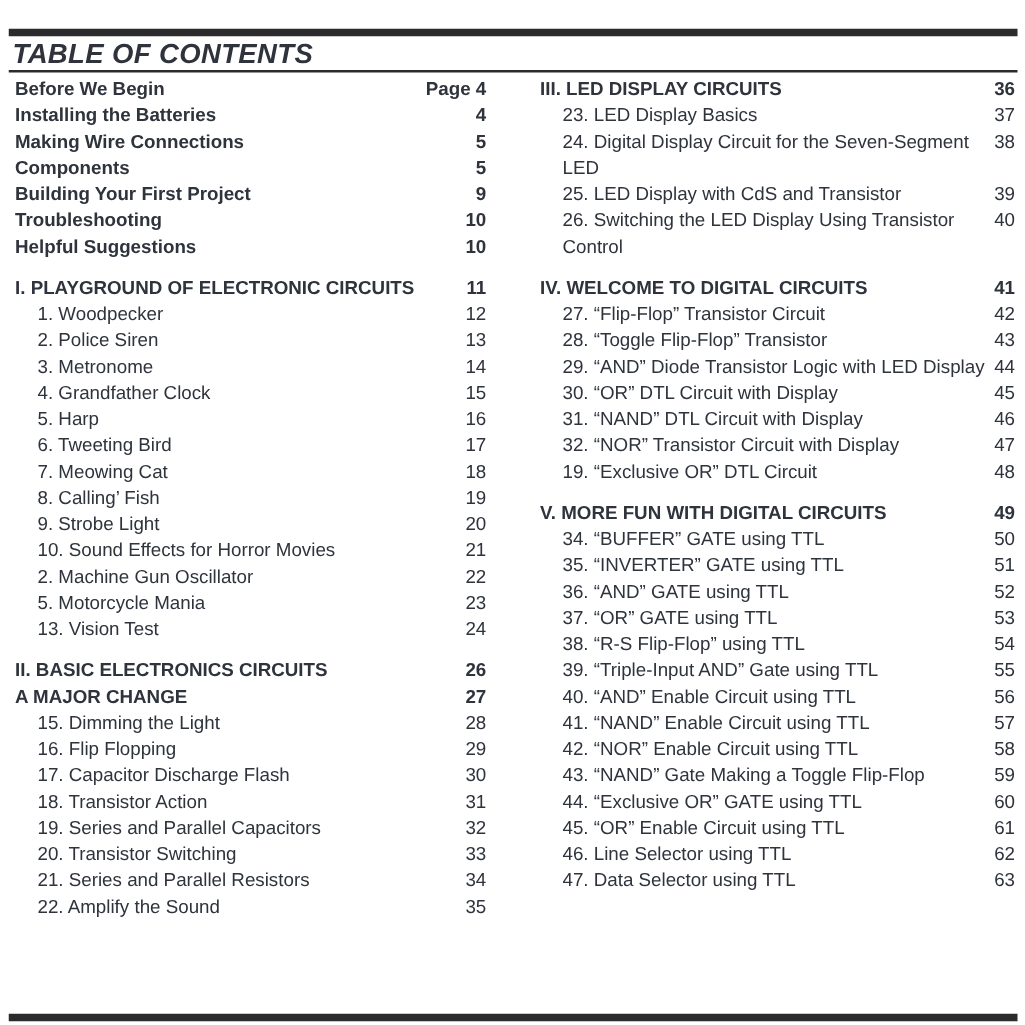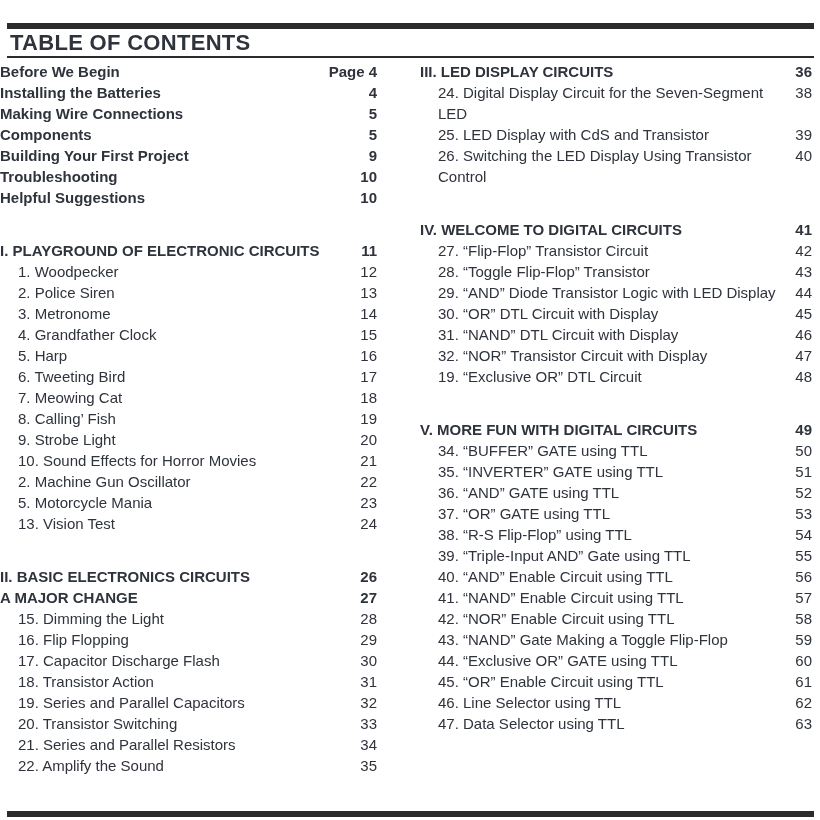--- a/index.html
+++ b/index.html
@@ -11,34 +11,34 @@
     color:var(--ink,#2e333c);
     overflow:hidden;
     box-sizing:border-box;
   }
   .rule-top {
     position:absolute; left:7px; right:6px; top:23px; height:6px;
     background:var(--rule,#2b2b2d);
   }
   .title {
     position:absolute; left:10px; top:30px; right:6px;
-    font-size:22px; font-weight:bold; letter-spacing:0.3px;
+    font-size:22px; font-weight:bold; letter-spacing:0.3px;font-style:italic;
   }
   .title-underline {
     position:absolute; left:7px; right:6px; top:56px; height:2px;
     background:var(--rule,#2b2b2d);
   }
   .columns {
-    position:absolute; left:0; top:61px; right:8px;
+    position:absolute; left:12px; top:61px; right:8px;
     display:flex;
   }
   .col-left  { width:377px; flex:none; }
   .col-spacer{ width:43px; flex:none; }
   .col-right { flex:1 1 auto; min-width:0; }
-  .block + .block { margin-top:32px; }
+  .block + .block { margin-top:12px; }
   .row { display:flex; align-items:baseline; line-height:21px; font-size:15px; }
   .row .lbl { flex:1 1 auto; }
   .row .pg  { flex:0 0 auto; margin-left:6px; }
   .row.header .lbl, .row.header .pg { font-weight:bold; }
   .row.intro  .lbl, .row.intro  .pg { font-weight:bold; }
   .row.project .lbl { padding-left:18px; font-weight:normal; }
   .row.project .pg  { font-weight:normal; }
   .rule-bottom {
     position:absolute; left:7px; right:6px; bottom:3px; height:6px;
     background:var(--rule,#2b2b2d);
@@ -185,20 +185,24 @@
         </div>
       </div>
     <div class="col-spacer"></div>
     <div class="col-right">
         <div class="block">
           <div class="row header">
             <span class="lbl">III. LED DISPLAY CIRCUITS</span>
             <span class="pg">36</span>
           </div>
           <div class="row project">
+            <span class="lbl">23. LED Display Basics</span>
+            <span class="pg">37</span>
+          </div>
+          <div class="row project">
             <span class="lbl">24. Digital Display Circuit for the Seven-Segment LED</span>
             <span class="pg">38</span>
           </div>
           <div class="row project">
             <span class="lbl">25. LED Display with CdS and Transistor</span>
             <span class="pg">39</span>
           </div>
           <div class="row project">
             <span class="lbl">26. Switching the LED Display Using Transistor Control</span>
             <span class="pg">40</span>

